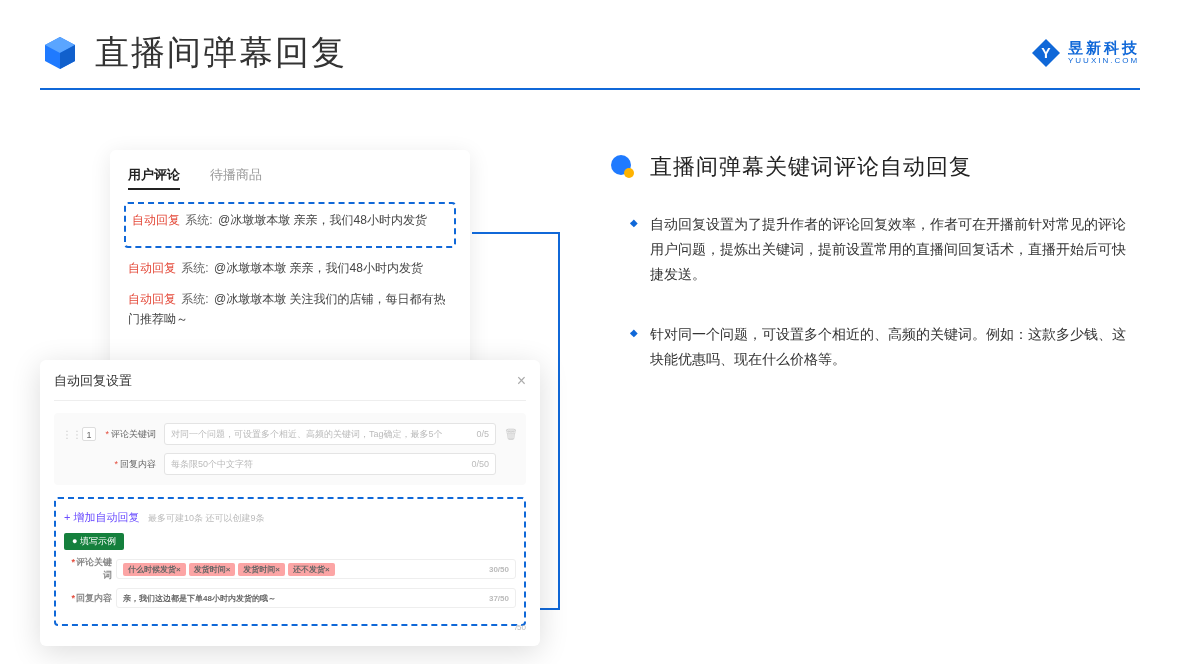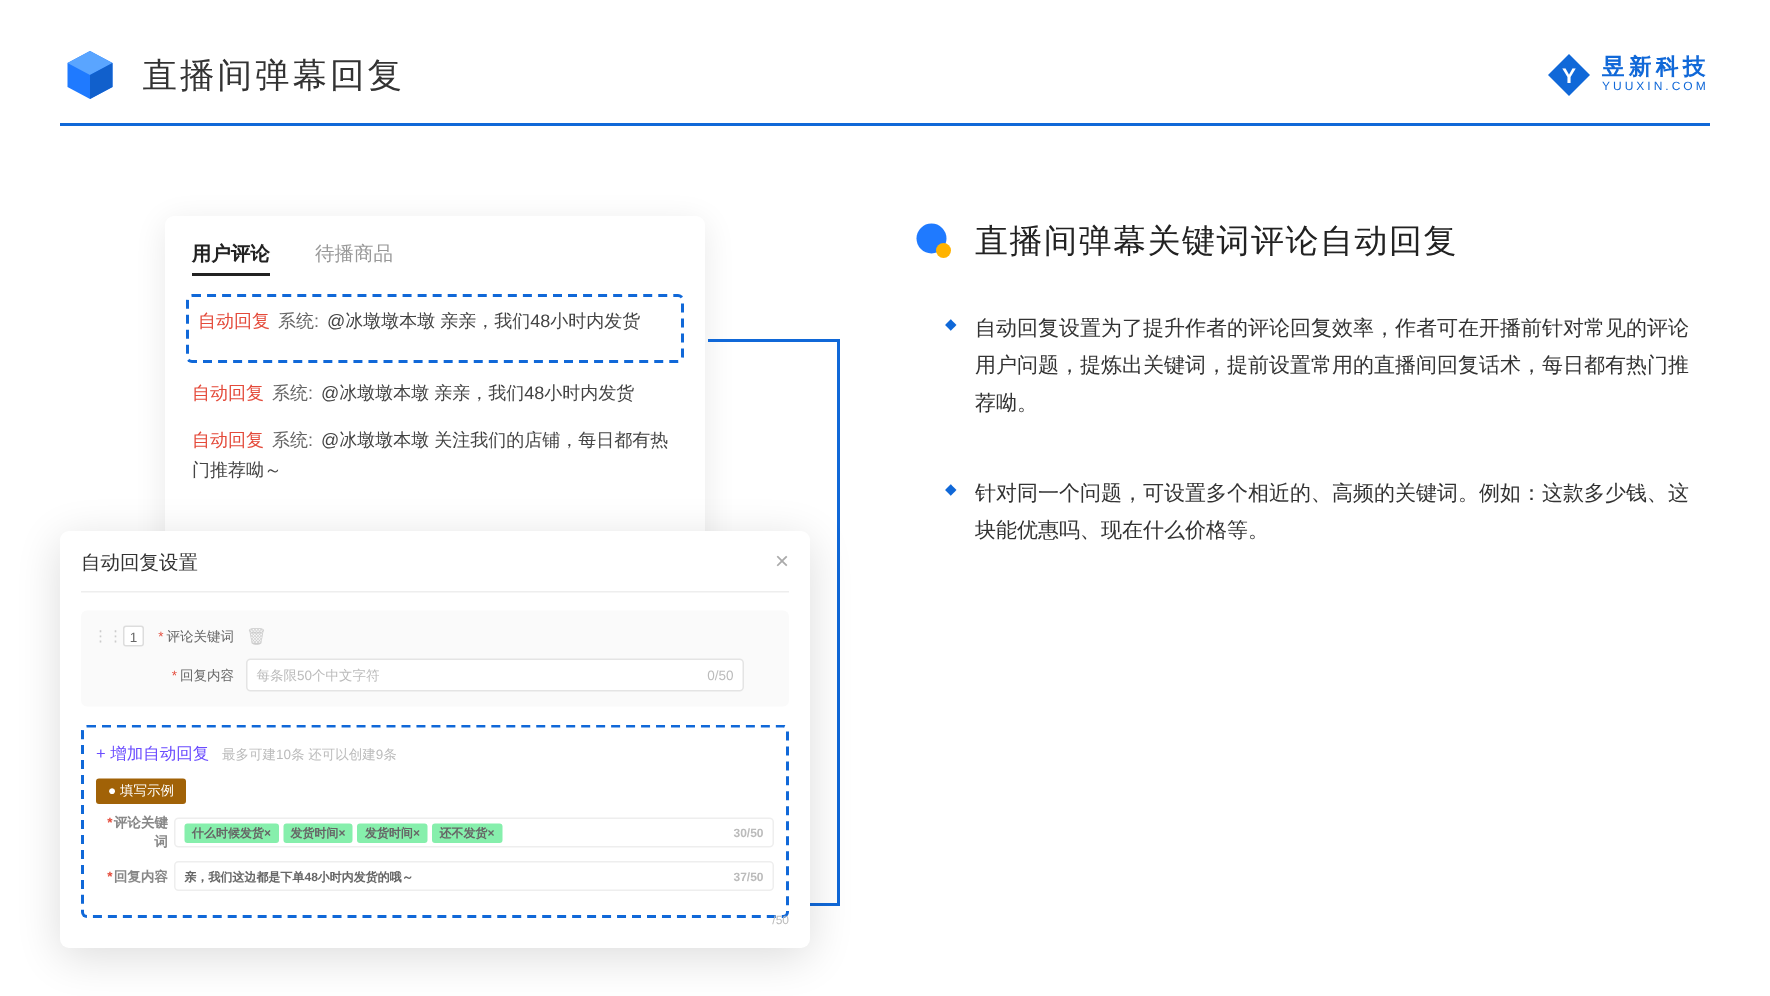--- a/index.html
+++ b/index.html
@@ -2,21 +2,21 @@
 <html><head>
 <meta charset="utf-8">
 <style>
 * { margin: 0; padding: 0; box-sizing: border-box; }
 body { font-family: "Microsoft YaHei", "PingFang SC", sans-serif; background: #fff; width: 1180px; height: 664px; position: relative; overflow: hidden; }
 
 
 .header { display: flex; align-items: center; padding: 30px 40px 0 40px; }
 .header-icon { width: 40px; height: 40px; margin-right: 15px; position: relative; }
 .header-icon svg { width: 100%; height: 100%; }
-.page-title { font-size: 23px; font-weight: 500; color: #333; letter-spacing: 2px; }
+.page-title { font-size: 34px; font-weight: 500; color: #333; letter-spacing: 2px; }
 .brand-logo { margin-left: auto; display: flex; align-items: center; }
 .brand-logo-icon { width: 32px; height: 32px; margin-right: 6px; }
 .brand-text { display: flex; flex-direction: column; line-height: 1.1; }
 .brand-name { font-size: 15px; font-weight: 600; color: #1068d8; letter-spacing: 3px; }
 .brand-url { font-size: 8px; color: #1068d8; letter-spacing: 2px; }
 .header-divider { height: 2px; background: #1068d8; margin: 12px 40px 0 40px; }
 
 
 .main { display: flex; padding: 50px 40px 0 40px; gap: 70px; }
 .left-col { flex: 0 0 500px; position: relative; }
@@ -44,26 +44,26 @@
 .row-label { color: #666; width: 52px; text-align: right; }
 .row-label .req { color: #e44a3a; margin-right: 2px; }
 .row-input { flex: 1; border: 1px solid #e4e4e4; border-radius: 3px; background: #fff; height: 22px; padding: 0 6px; font-size: 9px; color: #333; display: flex; align-items: center; justify-content: space-between; }
 .row-input .placeholder { color: #bbb; }
 .row-input .counter { color: #bbb; font-size: 9px; }
 .delete-icon { color: #ccc; font-size: 11px; width: 14px; text-align: center; }
 
 .highlight-box-2 { border: 2.5px dashed #1068d8; border-radius: 4px; padding: 8px 8px 10px 8px; margin-top: 12px; position: relative; }
 .add-link { color: #6a4cff; font-size: 11px; }
 .add-hint { color: #bbb; font-size: 9px; margin-left: 4px; }
-.example-badge { display: inline-block; background: #a16207; color: #fff; font-size: 9px; padding: 2px 8px; border-radius: 2px; margin: 8px 0 6px 0; }
+.example-badge { display: inline-block; background: #15803d; color: #fff; font-size: 9px; padding: 2px 8px; border-radius: 2px; margin: 8px 0 6px 0; }
 .example-row { display: flex; align-items: center; gap: 4px; font-size: 9px; margin-bottom: 6px; font-weight: bold; }
 .example-row .row-label2 { color: #888; width: 48px; text-align: right; }
 .example-row .req2 { color: #e44a3a; margin-right: 1px; }
 .tag-box { flex: 1; border: 1px solid #eee; border-radius: 3px; background: #fff; height: 20px; padding: 0 6px; display: flex; align-items: center; gap: 3px; justify-content: flex-start; position: relative; }
-.tag { background: #86efac; color: #666; font-size: 8px; padding: 1px 5px; border-radius: 2px; }
+.tag { background: #fca5a5; color: #666; font-size: 8px; padding: 1px 5px; border-radius: 2px; }
 .tag-counter { position: absolute; right: 6px; color: #bbb; font-size: 8px; }
 .bottom-counter { color: #bbb; font-size: 8px; position: absolute; right: 14px; bottom: 14px; }
 
 
 .section-head { display: flex; align-items: center; margin-bottom: 30px; }
 .bullet-icon { width: 26px; height: 26px; margin-right: 14px; position: relative; }
 .section-title { font-size: 22px; font-weight: 500; color: #222; letter-spacing: 1px; }
 .bullet-list { padding-left: 40px; }
 .bullet-item { position: relative; font-size: 14px; color: #333; line-height: 1.8; margin-bottom: 34px; padding-right: 10px; }
 .bullet-item::before { content: "◆"; position: absolute; left: -20px; top: 2px; color: #1068d8; font-size: 10px; }
@@ -131,20 +131,24 @@
       <div class="modal-header">
         <span>自动回复设置</span>
         <span class="close-x">×</span>
       </div>
 
       <div class="form-block">
         <div class="form-row">
           <span class="sort-handle">⋮⋮</span>
           <span class="row-num">1</span>
           <span class="row-label"><span class="req">*</span><span>评论关键词</span></span>
+          <div class="row-input">
+            <span class="placeholder">对同一个问题，可设置多个相近、高频的关键词，Tag确定，最多5个</span>
+            <span class="counter">0/5</span>
+          </div>
           <span class="delete-icon">🗑</span>
         </div>
         <div class="form-row">
           <span class="sort-handle"></span>
           <span style="width:14px"></span>
           <span class="row-label"><span class="req">*</span><span>回复内容</span></span>
           <div class="row-input">
             <span class="placeholder">每条限50个中文字符</span>
             <span class="counter">0/50</span>
           </div>
@@ -185,17 +189,17 @@
     <div class="section-head">
       <div class="bullet-icon">
         <svg viewBox="0 0 26 26">
             <circle cx="11" cy="11" r="10" fill="#1f7aff"></circle>
             <circle cx="19" cy="19" r="5" fill="#ffb300"></circle>
           </svg>
       </div>
       <div class="section-title">直播间弹幕关键词评论自动回复</div>
     </div>
     <div class="bullet-list">
-      <div class="bullet-item">自动回复设置为了提升作者的评论回复效率，作者可在开播前针对常见的评论用户问题，提炼出关键词，提前设置常用的直播间回复话术，每日都有热门推荐呦。</div>
+      <div class="bullet-item">自动回复设置为了提升作者的评论回复效率，作者可在开播前针对常见的评论用户问题，提炼出关键词，提前设置常用的直播间回复话术，直播开始后可快捷发送。</div>
       <div class="bullet-item">针对同一个问题，可设置多个相近的、高频的关键词。例如：这款多少钱、这块能优惠吗、现在什么价格等。</div>
     </div>
   </div>
 </div>
 
 </body></html>

